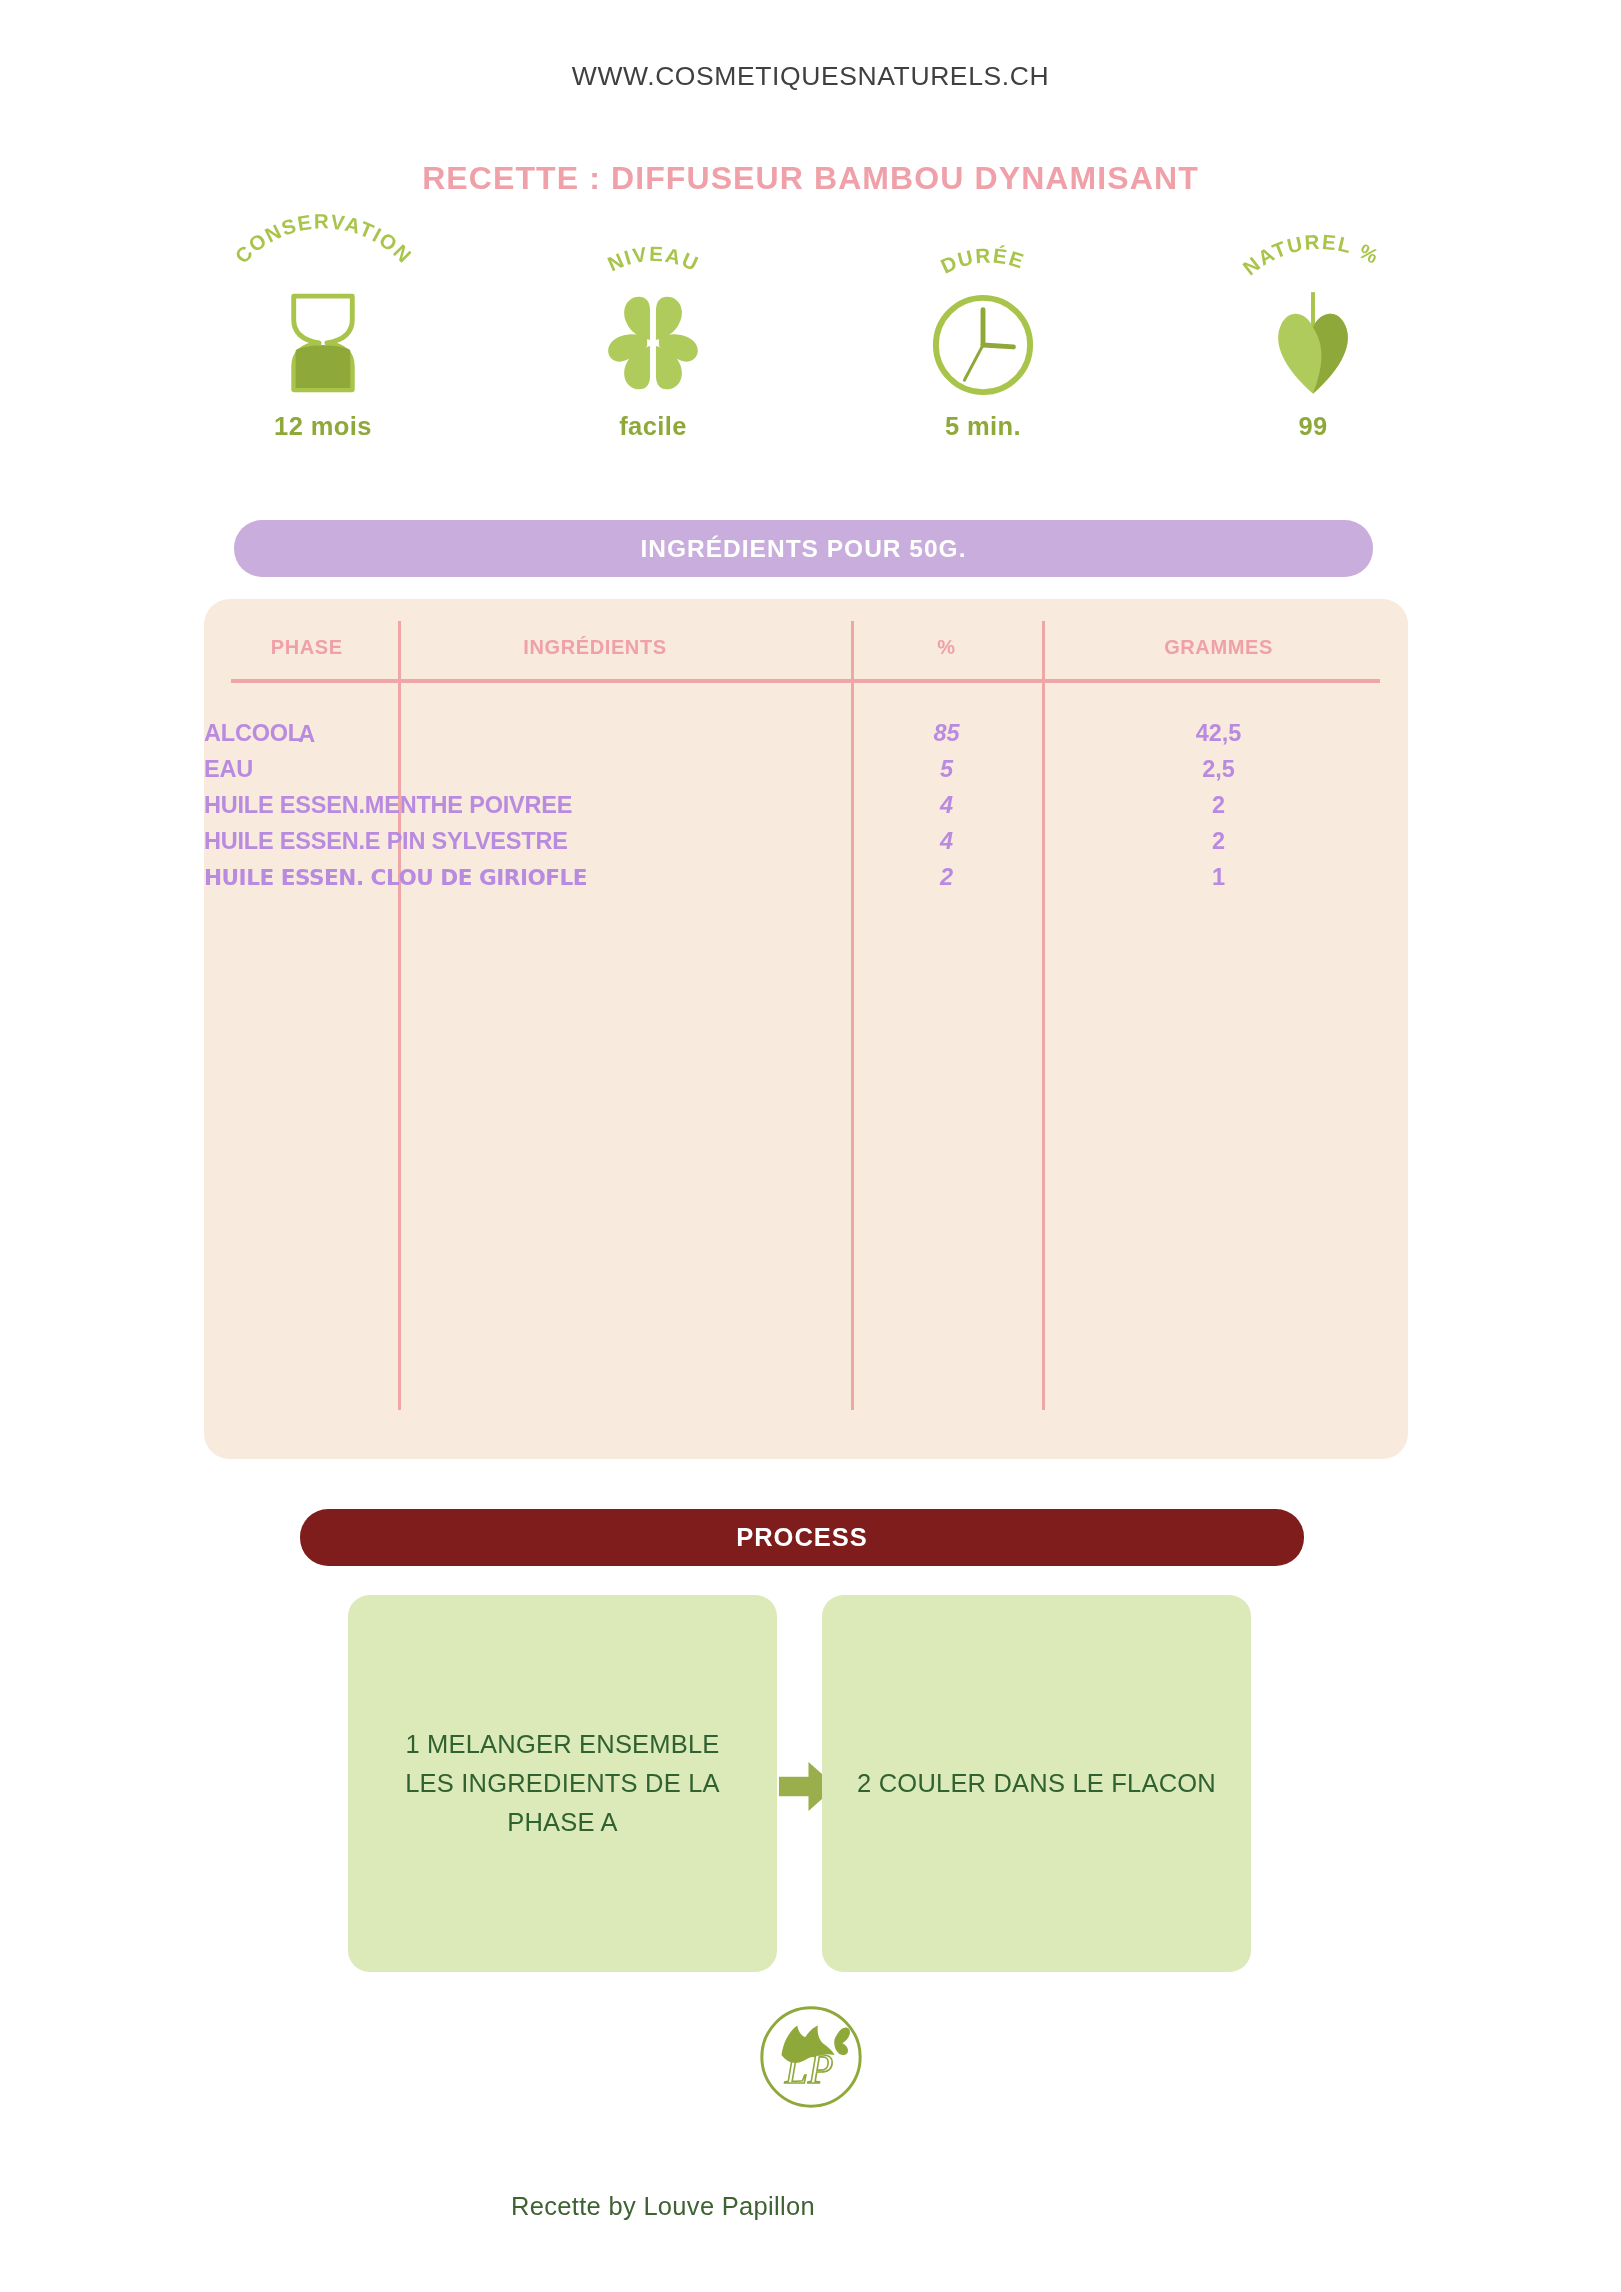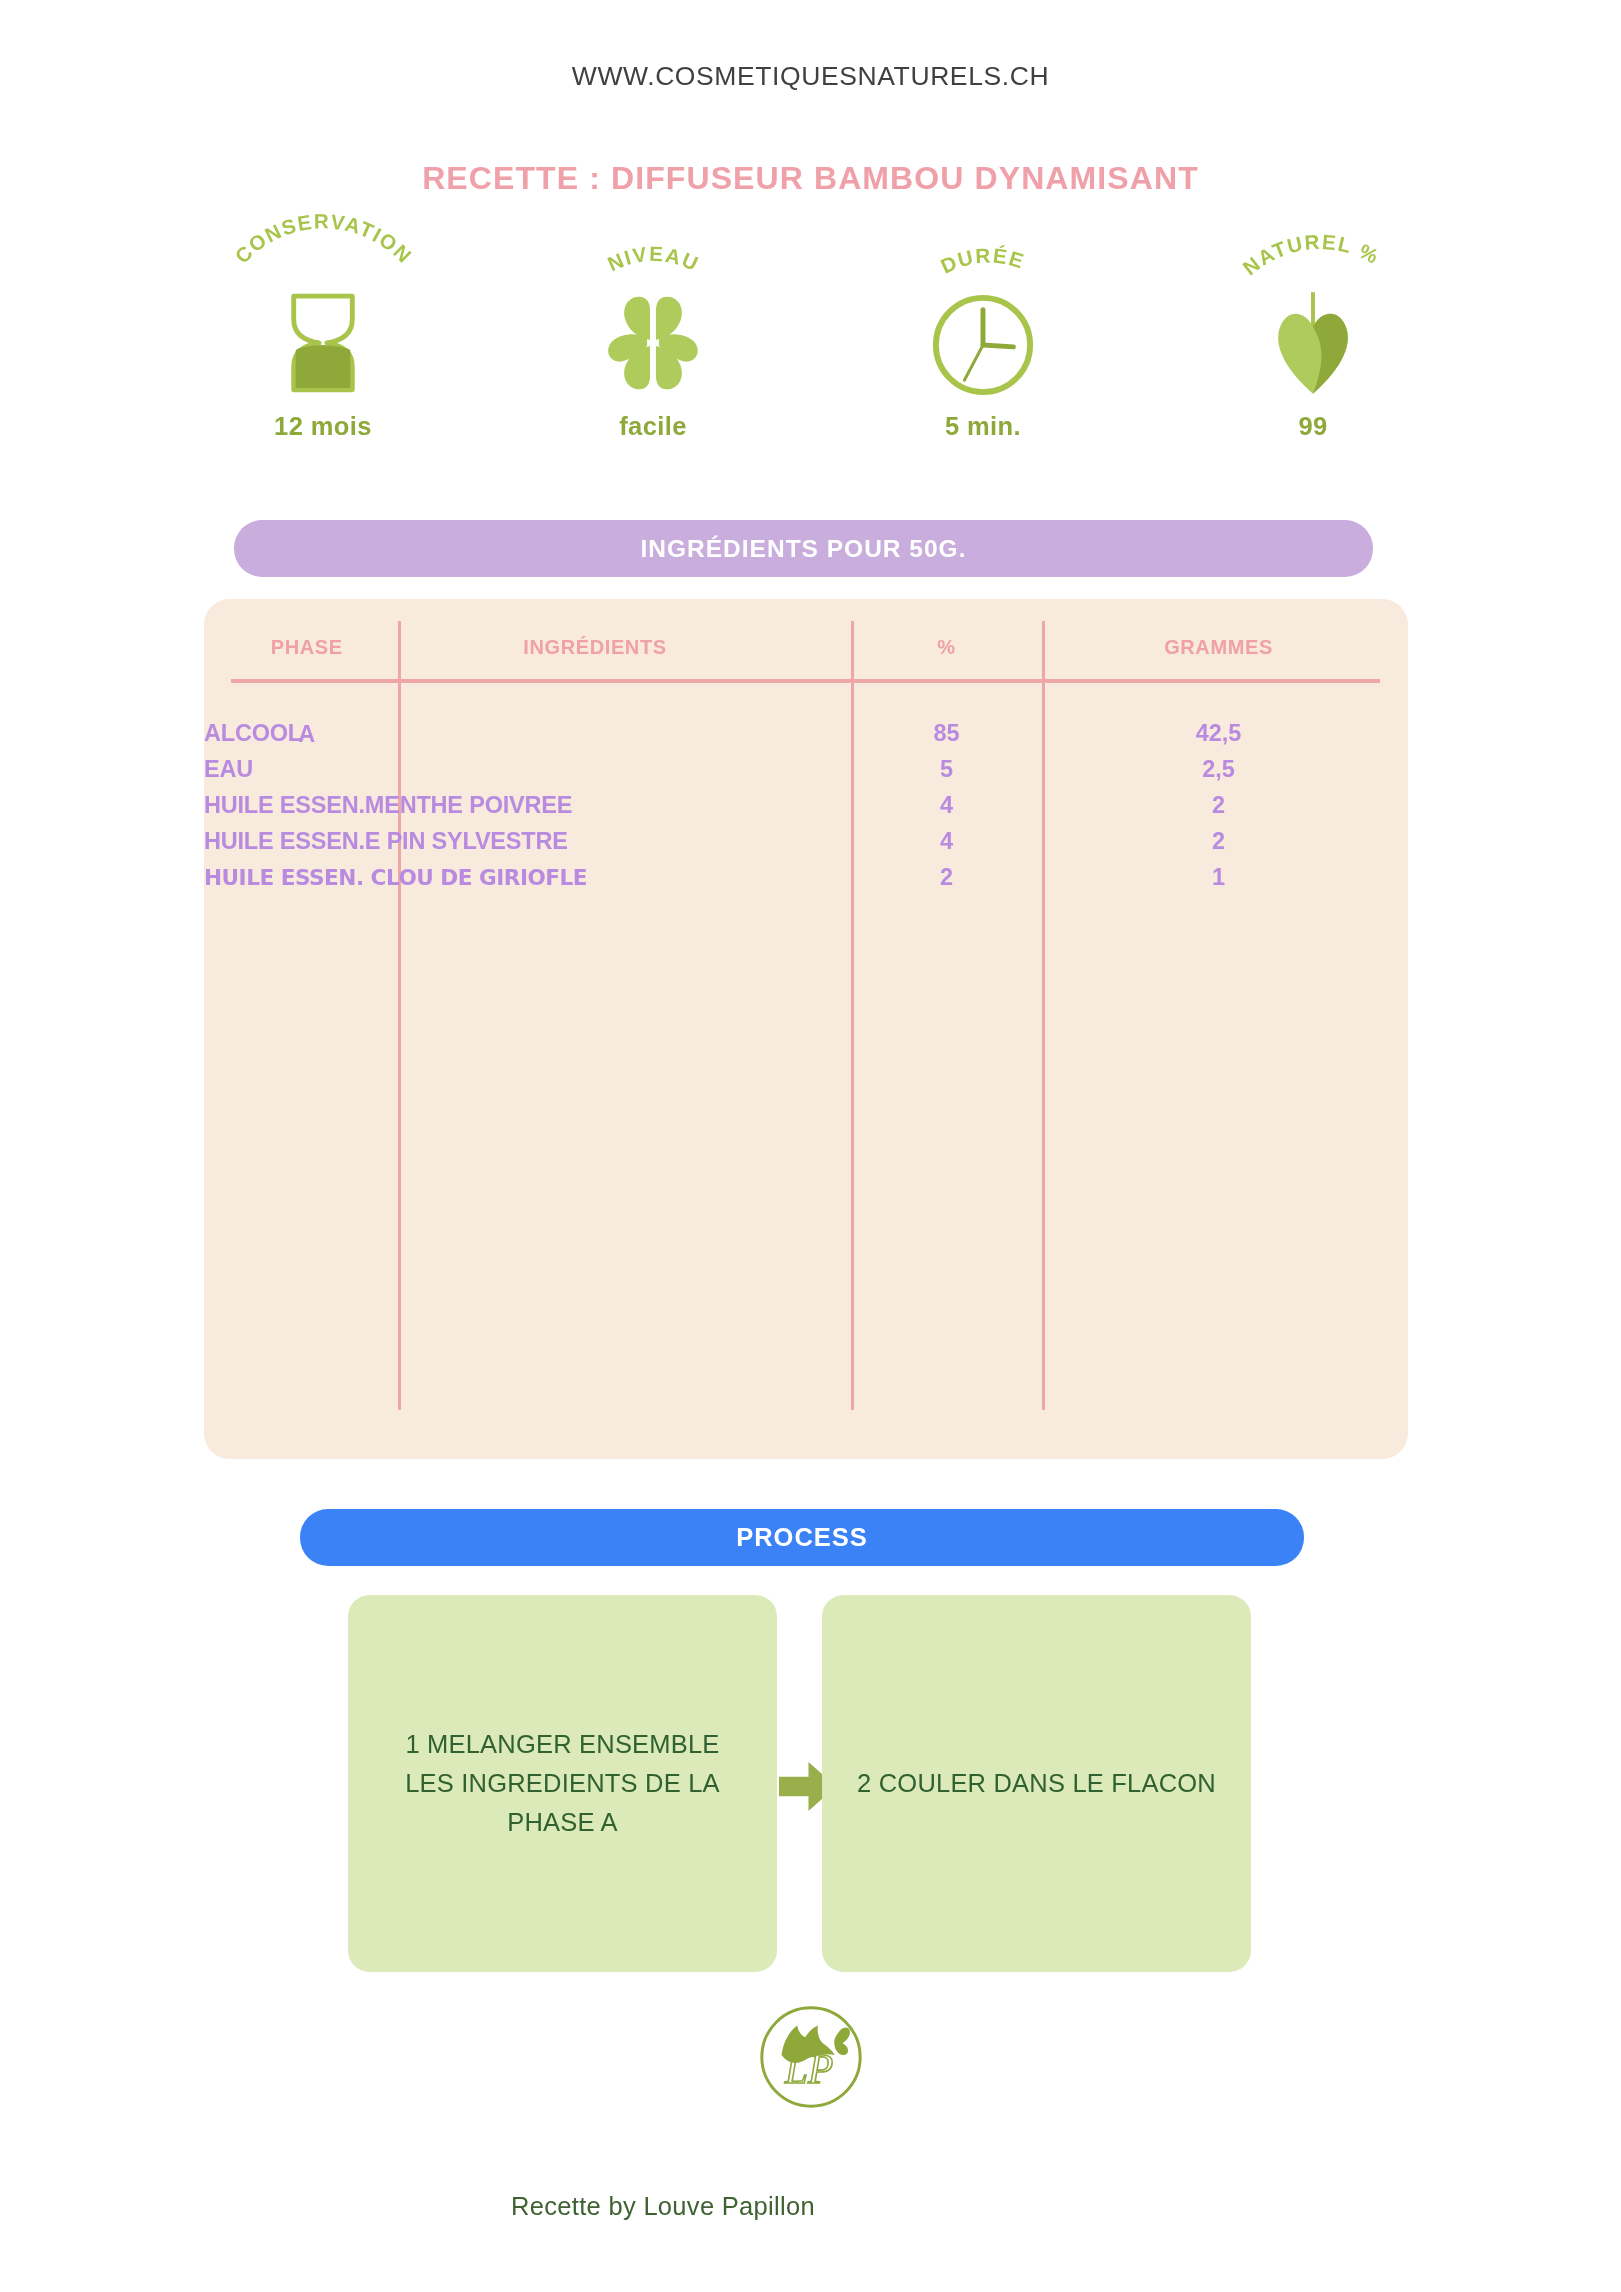--- a/index.html
+++ b/index.html
@@ -104,21 +104,21 @@
   .banner-ingredients {
     top: 520px;
     left: 234px;
     width: 1139px;
     background: #C9ADDC;
   }
   .banner-process {
     top: 1509px;
     left: 300px;
     width: 1004px;
-    background: #3b82f6;
+    background: #7f1d1d;
     font-size: 25.5px;
   }
 
   
   .ing-card {
     position: absolute;
     top: 599px;
     left: 204px;
     width: 1204px;
     height: 860px;
@@ -187,21 +187,21 @@
   .cell-ing {
     width: 647px;
     font-family: "Liberation Sans Narrow", "Liberation Sans", sans-serif;
     letter-spacing: -0.2px;
   }
   .row.wide .cell-ing {
     font-family: "DejaVu Sans", sans-serif;
     font-size: 21.6px;
     letter-spacing: -0.5px;
   }
-  .cell-pct  { width: 191px; text-align: center; }
+  .cell-pct  { width: 191px; text-align: center; font-style: italic; }
   .cell-gram { width: 353px; text-align: center; }
 
   
   .steps {
     position: absolute;
     top: 1595px;
     left: 348px;
     width: 908px;
     height: 377px;
   }

